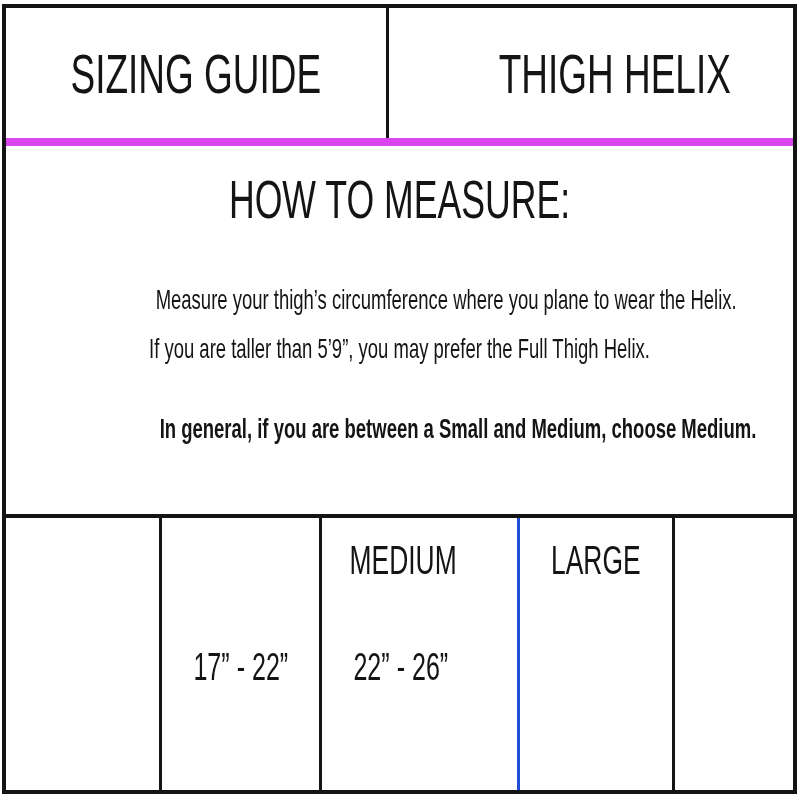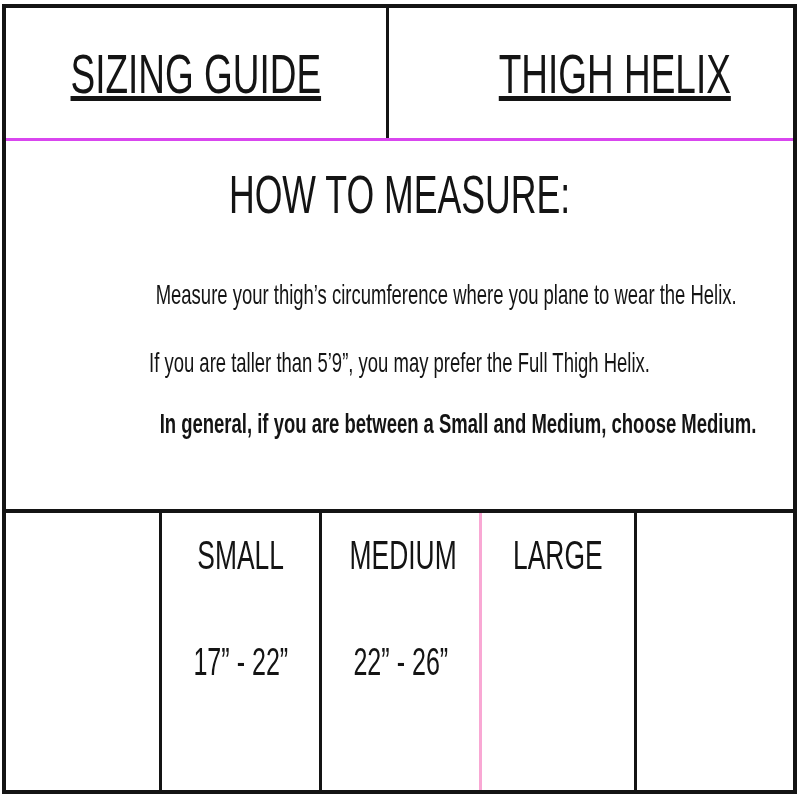--- a/index.html
+++ b/index.html
@@ -31,22 +31,21 @@
   
   .cx {
     display: inline-block;
     transform: scaleX(0.66);
     white-space: nowrap;
   }
   
   .header-row {
     flex: 0 0 130px;
     display: flex;
-    border-bottom: 3px solid #d946ef;
-    text-decoration: underline;
+    border-bottom: 8px solid #d946ef;
   }
   .header-cell {
     display: flex;
     align-items: center;
     justify-content: center;
     font-size: 56px;
     letter-spacing: 0px;
     box-sizing: border-box;
   }
   .header-cell.left {
@@ -75,36 +74,36 @@
   }
   .measure-line {
     position: absolute;
     left: 0;
     width: 100%;
     font-size: 28px;
     line-height: 32px;
     margin: 0;
   }
   .measure-line.l0 { top: 138px; }
-  .measure-line.l1 { top: 206px; }
+  .measure-line.l1 { top: 187px; }
   .measure-line.l2 { top: 267px; font-weight: bold; }
   
   .size-row {
     flex: 1;
     display: flex;
   }
   .size-cell {
     position: relative;
     box-sizing: border-box;
     text-align: center;
   }
   .size-cell.c0 { flex: 0 0 153px; }
   .size-cell.c1 { flex: 0 0 160px; border-left: 3px solid #141414; }
   .size-cell.c2 { flex: 0 0 160px; border-left: 3px solid #141414; text-align: center; }
-  .size-cell.c3 { flex: 0 0 155px; border-left: 3px solid #f9a8d4; }
+  .size-cell.c3 { flex: 0 0 155px; border-left: 3px solid #1d4ed8; margin-left: 38px; }
   .size-cell.c4 { flex: 1;         border-left: 3px solid #141414; }
   .size-label {
     position: absolute;
     top: 20px;
     left: 0;
     width: 100%;
     font-size: 40px;
     line-height: 44px;
   }
   .size-range {
@@ -145,21 +144,20 @@
         <span class="cx">In general, if you are between a Small and Medium, choose Medium.</span>
       </p>
     </div>
 
     <div class="size-row">
       <div class="size-cell c0">
         <div class="size-label"><span class="cx"></span></div>
         <div class="size-range"><span class="cx"></span></div>
       </div>
       <div class="size-cell c1">
-        <div class="size-label"><span class="cx">SMALL</span></div>
         <div class="size-range"><span class="cx">17” - 22”</span></div>
       </div>
       <div class="size-cell c2">
         <div class="size-label"><span class="cx">MEDIUM</span></div>
         <div class="size-range"><span class="cx">22” - 26”</span></div>
       </div>
       <div class="size-cell c3">
         <div class="size-label"><span class="cx">LARGE</span></div>
       </div>
       <div class="size-cell c4">

